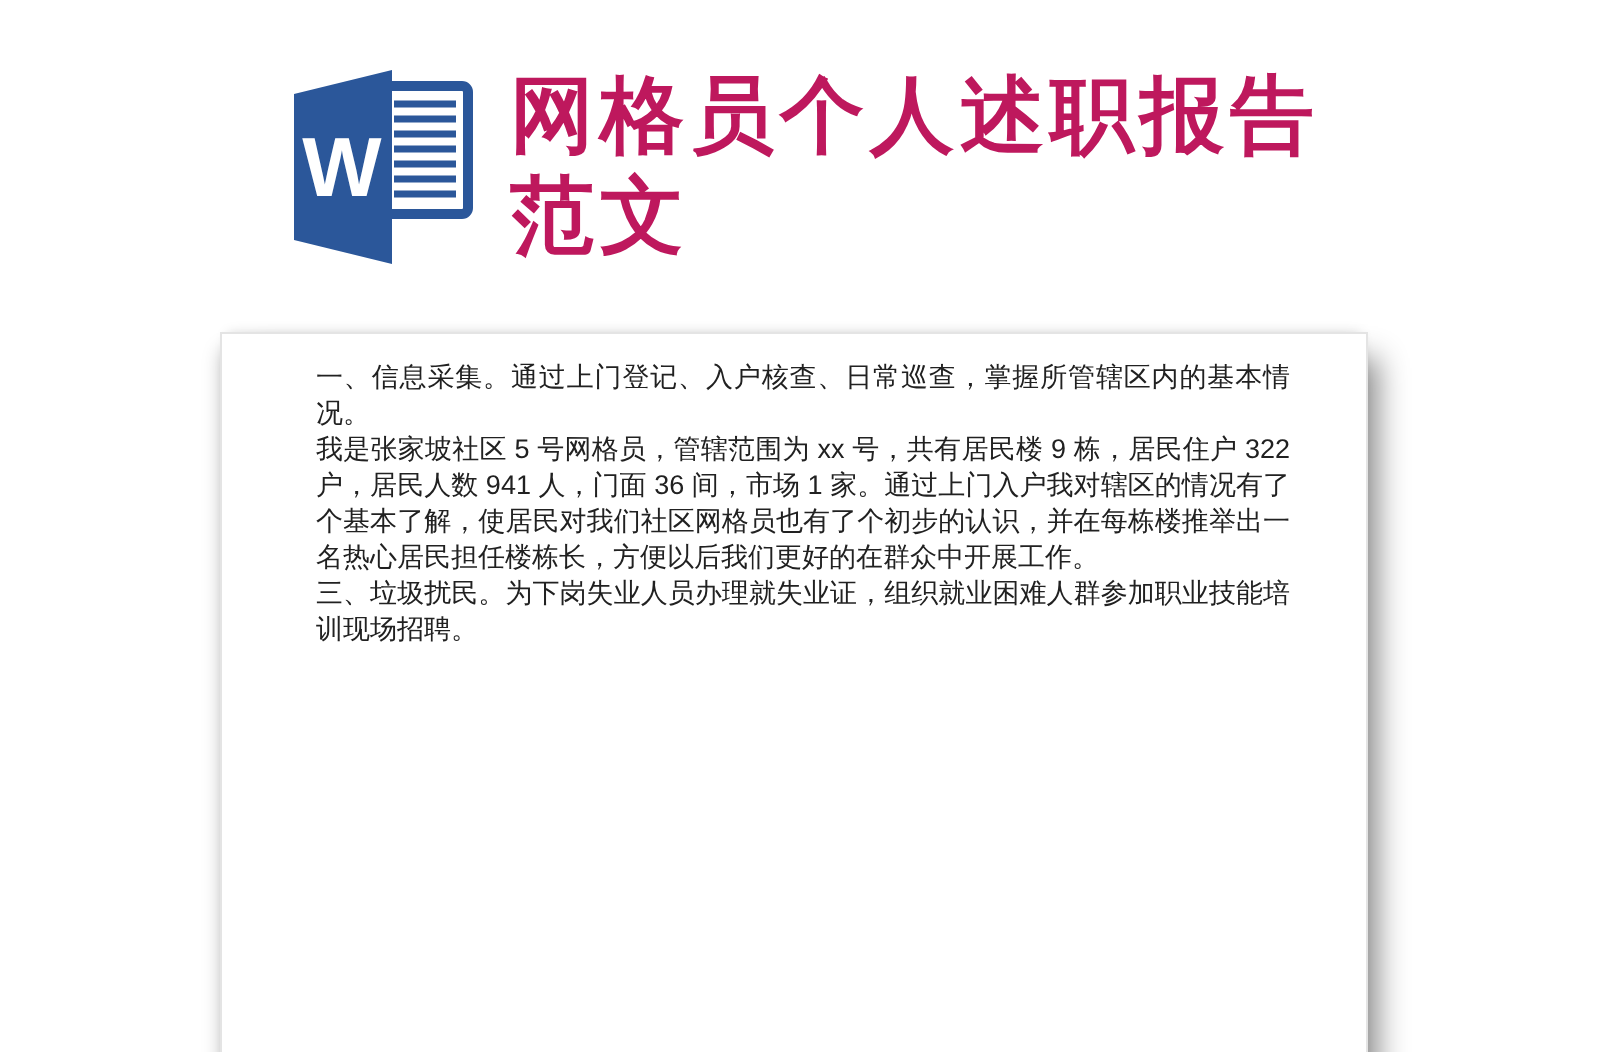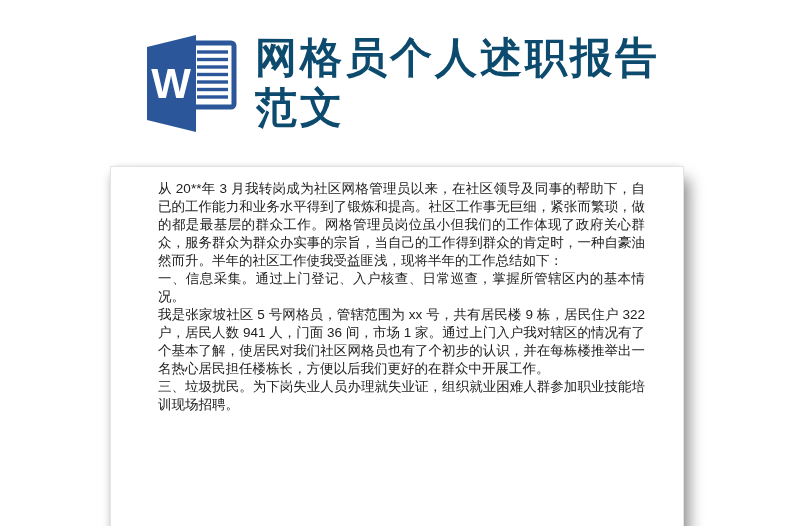--- a/index.html
+++ b/index.html
@@ -18,21 +18,21 @@
     align-items: flex-start;
     gap: 17px;
   }
   .doc-icon { width: 105px; height: 106px; flex: 0 0 auto; }
   .title {
     width: 424px;
     font-size: 42px;
     line-height: 50px;
     font-weight: 700;
     letter-spacing: 3px;
-    color: #0c4a6e;
+    color: #be185d;
     margin-top: 2px;
   }
   .paper {
     position: absolute;
     left: 110px;
     top: 166px;
     width: 574px;
     height: 390px;
     background: #ffffff;
     border: 1px solid #e4e4e4;
@@ -69,18 +69,17 @@
     </g>
 
     <polygon points="14,16 63,4 63,101 14,89" fill="#2B579A"></polygon>
     <text x="38" y="67" font-family="Liberation Sans, sans-serif" font-size="42" font-weight="bold" fill="#ffffff" text-anchor="middle">W</text>
   </svg>
   <h1 class="title">网格员个人述职报告范文</h1>
 </div>
 
 <div class="paper">
   <div class="doc-body">
-      <p class="para"><span>从 20**年 3 月我转岗成为社区网格管理员以来，在社区领导及同事的帮助下，自已的工作能力和业务水平得到了锻炼和提高。社区工作事无巨细，紧张而繁琐，做的都是最基层的群众工作。网格管理员岗位虽小但我们的工作体现了政府关心群众，服务群众为群众办实事的宗旨，当自己的工作得到群众的肯定时，一种自豪油然而升。半年的社区工作使我受益匪浅，现将半年的工作总结如下：</span></p>
       <p class="para"><b>一、信息采集。</b><span>通过上门登记、入户核查、日常巡查，掌握所管辖区内的基本情况。</span></p>
       <p class="para"><span>我是张家坡社区 5 号网格员，管辖范围为 xx 号，共有居民楼 9 栋，居民住户 322 户，居民人数 941 人，门面 36 间，市场 1 家。通过上门入户我对辖区的情况有了个基本了解，使居民对我们社区网格员也有了个初步的认识，并在每栋楼推举出一名热心居民担任楼栋长，方便以后我们更好的在群众中开展工作。</span></p>
       <p class="para"><b>三、垃圾扰民。</b><span>为下岗失业人员办理就失业证，组织就业困难人群参加职业技能培训现场招聘。</span></p>
     </div>
 </div>
 
 </body></html>

